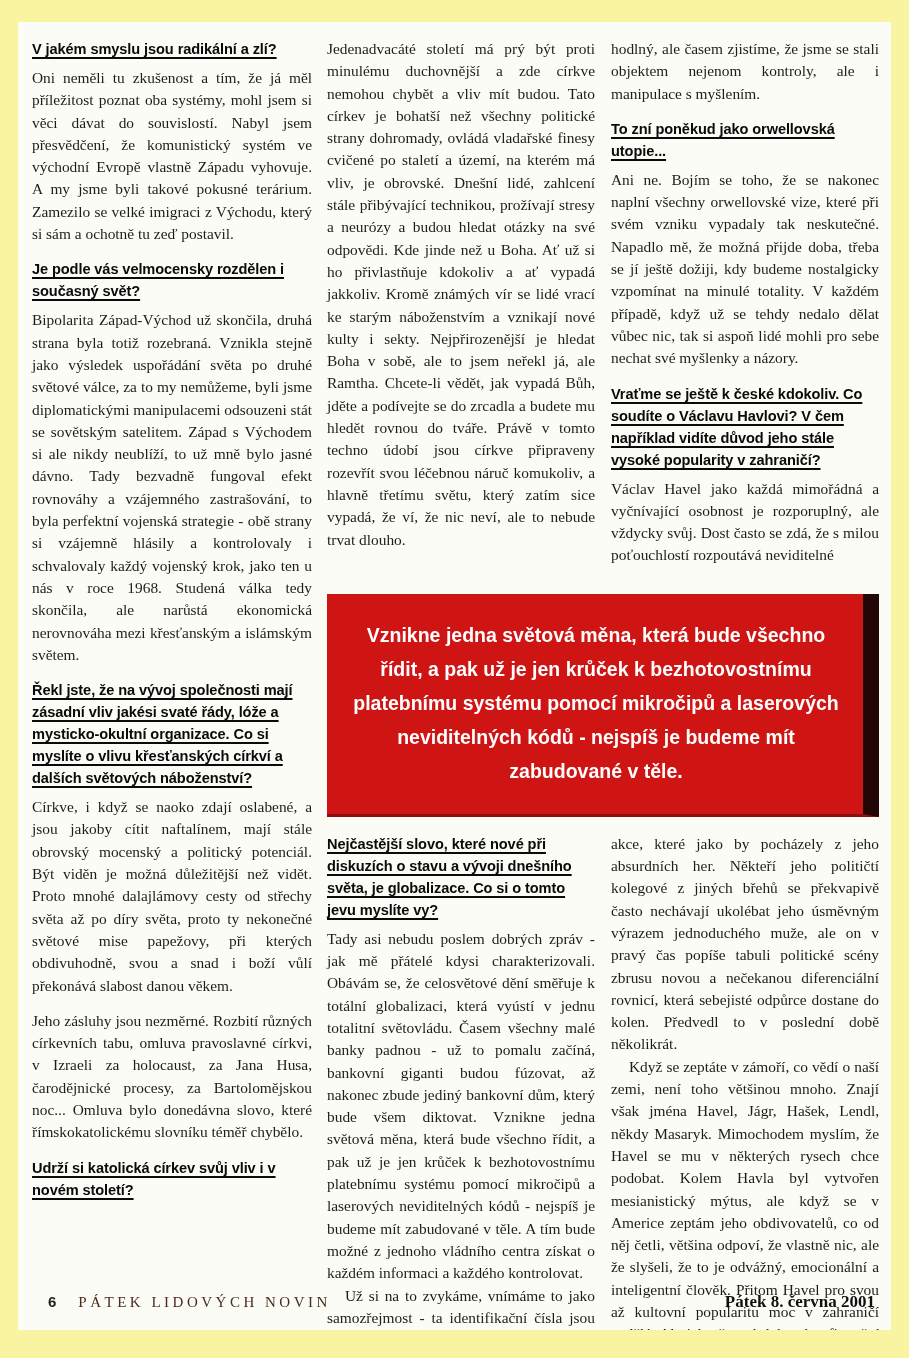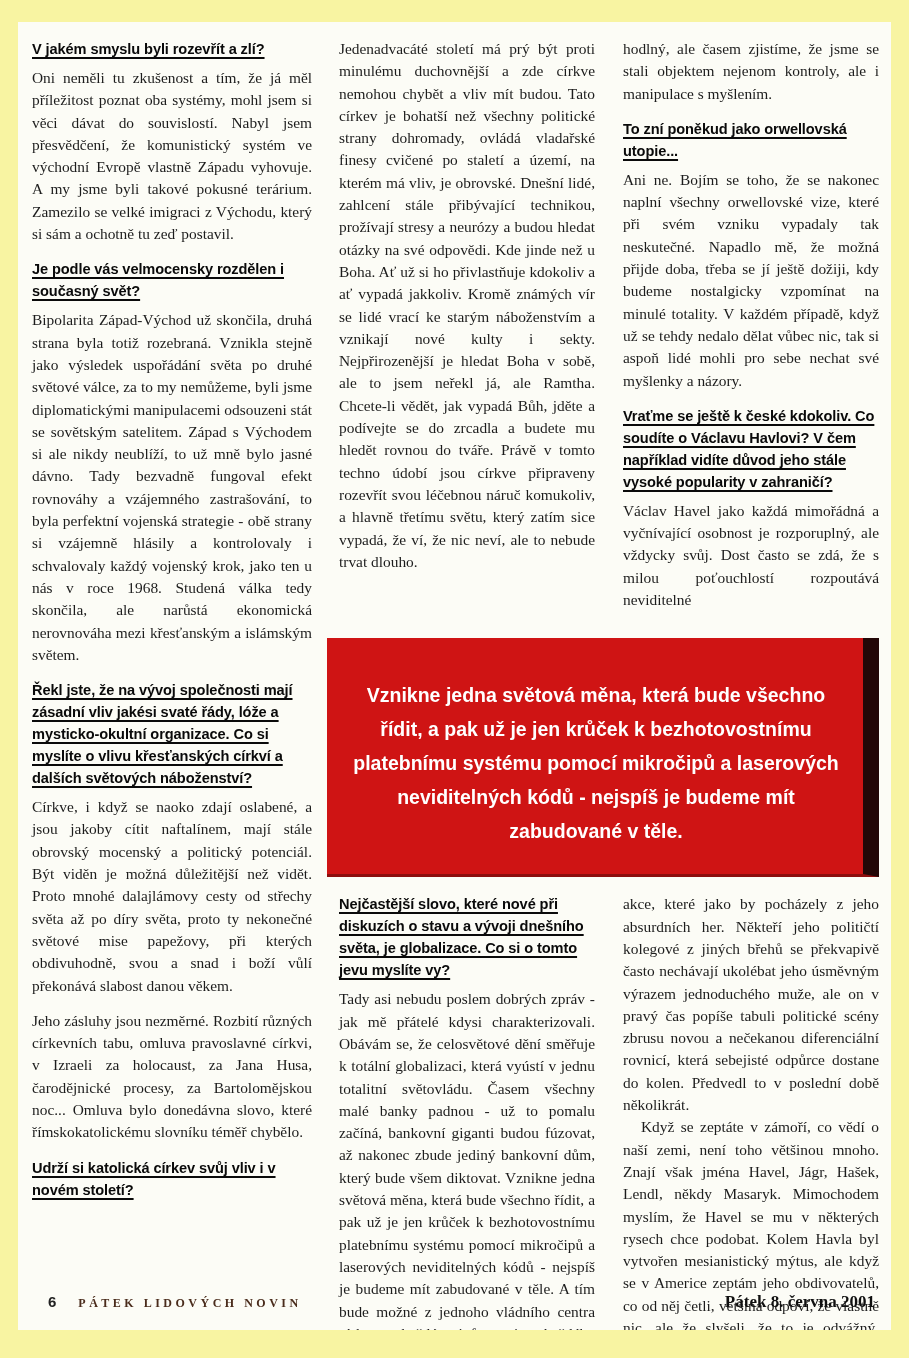--- a/index.html
+++ b/index.html
@@ -16,21 +16,21 @@
     overflow:hidden;
   }
   .content {
     display:flex;
     gap:15px;
     padding:16px 12px 0 14px;
   }
   .col1 { width:280px; flex:0 0 280px; }
   .cols23 { flex:1; display:flex; flex-direction:column; }
   .toprow, .bottomrow { display:flex; gap:16px; }
-  .toprow > .col, .bottomrow > .col { flex:1; min-width:0;margin-left:12px; }
+  .toprow > .col, .bottomrow > .col { flex:1; min-width:0; }
 
   p.body {
     margin:0 0 13px 0;
     font-size:15.4px;
     line-height:22.3px;
     color:#1c1c1c;
     text-align:justify;
   }
   p.body.cont { margin-top:0; }
   p.body.indent { text-indent:18px; margin-top:-13px; }
@@ -46,21 +46,21 @@
     text-decoration-thickness:1.5px;
     text-underline-offset:3px;
   }
   h3.q:first-child { margin-top:0; }
 
   .pullquote {
     margin:14px 0 16px 0;
     background:#cf1414;
     border-right:16px solid #230707;
     border-bottom:3px solid #8d0e0e;
-    padding:40px 20px 26px 22px;
+    padding:24px 20px 26px 22px;
   }
   .pullquote-text {
     font-family:"Liberation Sans", sans-serif;
     font-weight:700;
     font-size:19.5px;
     line-height:34px;
     color:#ffffff;
     text-align:center;
   }
 
@@ -71,38 +71,38 @@
     justify-content:space-between;
     align-items:baseline;
   }
   .footer-left { display:flex; align-items:baseline; gap:22px; }
   .pagenum {
     font-family:"Liberation Sans", sans-serif;
     font-weight:700; font-size:15px; color:#222;
   }
   .mag {
     font-family:"Liberation Serif", serif;
-    font-weight:700; font-size:12px;
+    font-weight:400; font-size:15px;
     letter-spacing:3.5px;
     color:#4a2c1c;
   }
   .footer-right {
     font-family:"Liberation Serif", serif;
     font-weight:700; font-size:17px; color:#101010;
   }
 </style>
 </head>
 <body>
 
 <div class="page">
 
   <div class="content">
 
     <div class="col1">
-      <h3 class="q">V jakém smyslu byli rozevřít a zlí?</h3>
+      <h3 class="q">V jakém smyslu jsou radikální a zlí?</h3>
       <p class="body">Oni neměli tu zkušenost a tím, že já měl příležitost poznat oba systémy, mohl jsem si věci dávat do souvislostí. Nabyl jsem přesvědčení, že komunistický systém ve východní Evropě vlastně Západu vyhovuje. A my jsme byli takové pokusné terárium. Zamezilo se velké imigraci z Východu, který si sám a ochotně tu zeď postavil.</p>
       <h3 class="q">Je podle vás velmocensky rozdělen i současný svět?</h3>
       <p class="body">Bipolarita Západ-Východ už skončila, druhá strana byla totiž rozebraná. Vznikla stejně jako výsledek uspořádání světa po druhé světové válce, za to my nemůžeme, byli jsme diplomatickými manipulacemi odsouzeni stát se sovětským satelitem. Západ s Východem si ale nikdy neublíží, to už mně bylo jasné dávno. Tady bezvadně fungoval efekt rovnováhy a vzájemného zastrašování, to byla perfektní vojenská strategie - obě strany si vzájemně hlásily a kontrolovaly i schvalovaly každý vojenský krok, jako ten u nás v roce 1968. Studená válka tedy skončila, ale narůstá ekonomická nerovnováha mezi křesťanským a islámským světem.</p>
       <h3 class="q">Řekl jste, že na vývoj společnosti mají zásadní vliv jakési svaté řády, lóže a mysticko-okultní organizace. Co si myslíte o vlivu křesťanských církví a dalších světových náboženství?</h3>
       <p class="body">Církve, i když se naoko zdají oslabené, a jsou jakoby cítit naftalínem, mají stále obrovský mocenský a politický potenciál. Být viděn je možná důležitější než vidět. Proto mnohé dalajlámovy cesty od střechy světa až po díry světa, proto ty nekonečné světové mise papežovy, při kterých obdivuhodně, svou a snad i boží vůlí překonává slabost danou věkem.</p>
       <p class="body">Jeho zásluhy jsou nezměrné. Rozbití různých církevních tabu, omluva pravoslavné církvi, v Izraeli za holocaust, za Jana Husa, čarodějnické procesy, za Bartolomějskou noc... Omluva bylo donedávna slovo, které římskokatolickému slovníku téměř chybělo.</p>
       <h3 class="q">Udrží si katolická církev svůj vliv i v novém století?</h3>
     </div>
 
     <div class="cols23">

